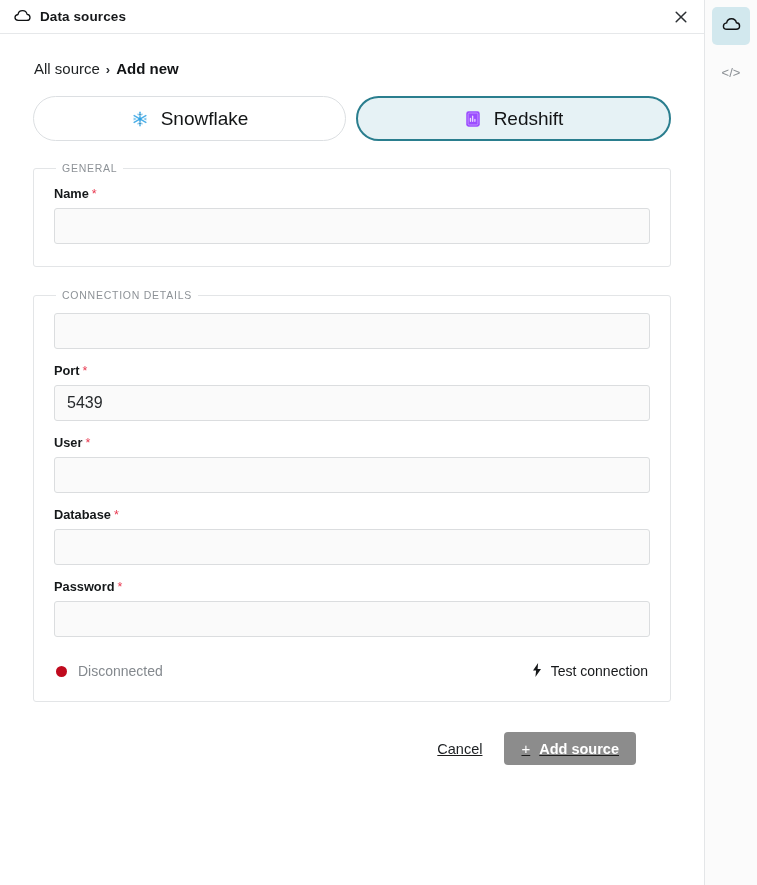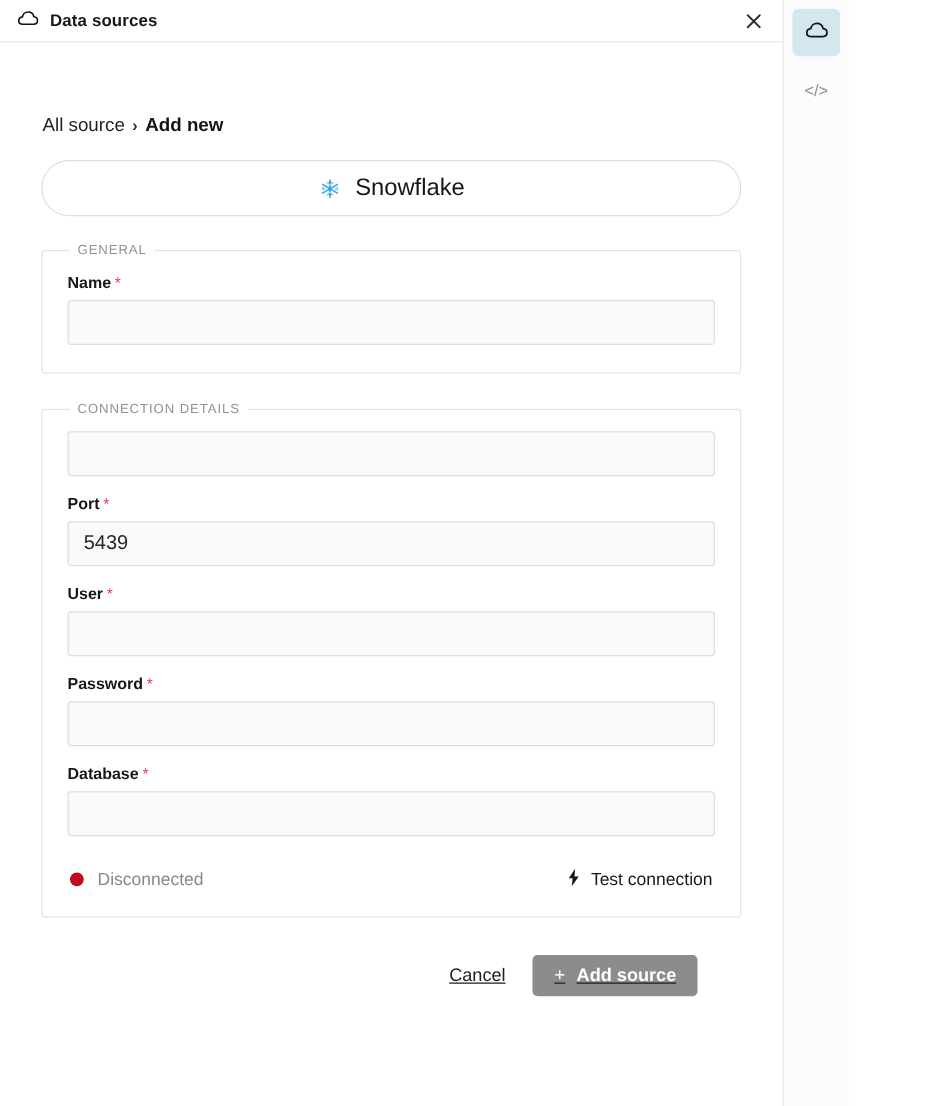--- a/index.html
+++ b/index.html
@@ -17,28 +17,27 @@
   .app {
     position: relative;
     width: 757px;
     height: 885px;
     display: flex;
   }
 
   
   .panel {
     position: relative;
-    width: 627px;
+    width: 705px;
     height: 885px;
     background: #ffffff;
     box-sizing: border-box;
     border-right: 1px solid #e4e6e8;
     display: flex;
     flex-direction: column;
-    gap: 32px;
   }
 
   
   .titlebar {
     height: 34px;
     min-height: 34px;
     box-sizing: border-box;
     border-bottom: 1px solid #e6e8ea;
     display: flex;
     align-items: center;
@@ -338,20 +337,30 @@
                 <path d="M3.3 9.1 L5.1 10 L3.3 10.9"></path>
                 <path d="M16.7 9.1 L14.9 10 L16.7 10.9"></path>
               </g>
               <circle cx="10" cy="10" r="1.7" fill="#2ea3e6"></circle>
             </svg>
           </span>
           <span class="tab-label">Snowflake</span>
         </div>
 
 
+        <div class="tab selected">
+          <span class="tab-icon">
+            <svg width="18" height="18" viewBox="0 0 20 20">
+              <rect x="2.5" y="1.5" width="15" height="17" rx="2.6" fill="#9b4dff"></rect>
+              <rect x="4.6" y="3.4" width="10.8" height="13.2" rx="1.6" fill="none" stroke="#c79bff" stroke-width="0.9"></rect>
+              <path d="M7.2 12.6 L7.2 9.3 M9.6 12.6 L9.6 6.9 M12.1 12.6 L12.1 10.6" stroke="#e8d6ff" stroke-width="1.5" stroke-linecap="round"></path>
+            </svg>
+          </span>
+          <span class="tab-label">Redshift</span>
+        </div>
 
       </div>
 
       <fieldset class="group">
         <legend>GENERAL</legend>
         <div class="field">
           <label class="field-label">
             <span>Name</span><span class="req">*</span>
           </label>
           <input class="text-input" type="text" value="" style="">
@@ -374,30 +383,30 @@
 
         <div class="field">
           <label class="field-label">
             <span>User</span><span class="req">*</span>
           </label>
           <input class="text-input" type="text" value="" style="">
         </div>
 
         <div class="field">
           <label class="field-label">
+            <span>Database</span><span class="req">*</span>
+          </label>
+          <input class="text-input" type="text" value="" style="">
+        </div>
+
+        <div class="field">
+          <label class="field-label">
             <span>Password</span><span class="req">*</span>
           </label>
           <input class="text-input" type="password" value="" style="">
-        </div>
-
-        <div class="field">
-          <label class="field-label">
-            <span>Database</span><span class="req">*</span>
-          </label>
-          <input class="text-input" type="text" value="" style="">
         </div>
 
         <div class="status-row">
           <div class="status-left">
             <span class="status-dot"></span>
             <span class="status-text">Disconnected</span>
           </div>
           <div class="test-conn">
             <span class="bolt">
               <svg width="10" height="14" viewBox="0 0 10 14">

